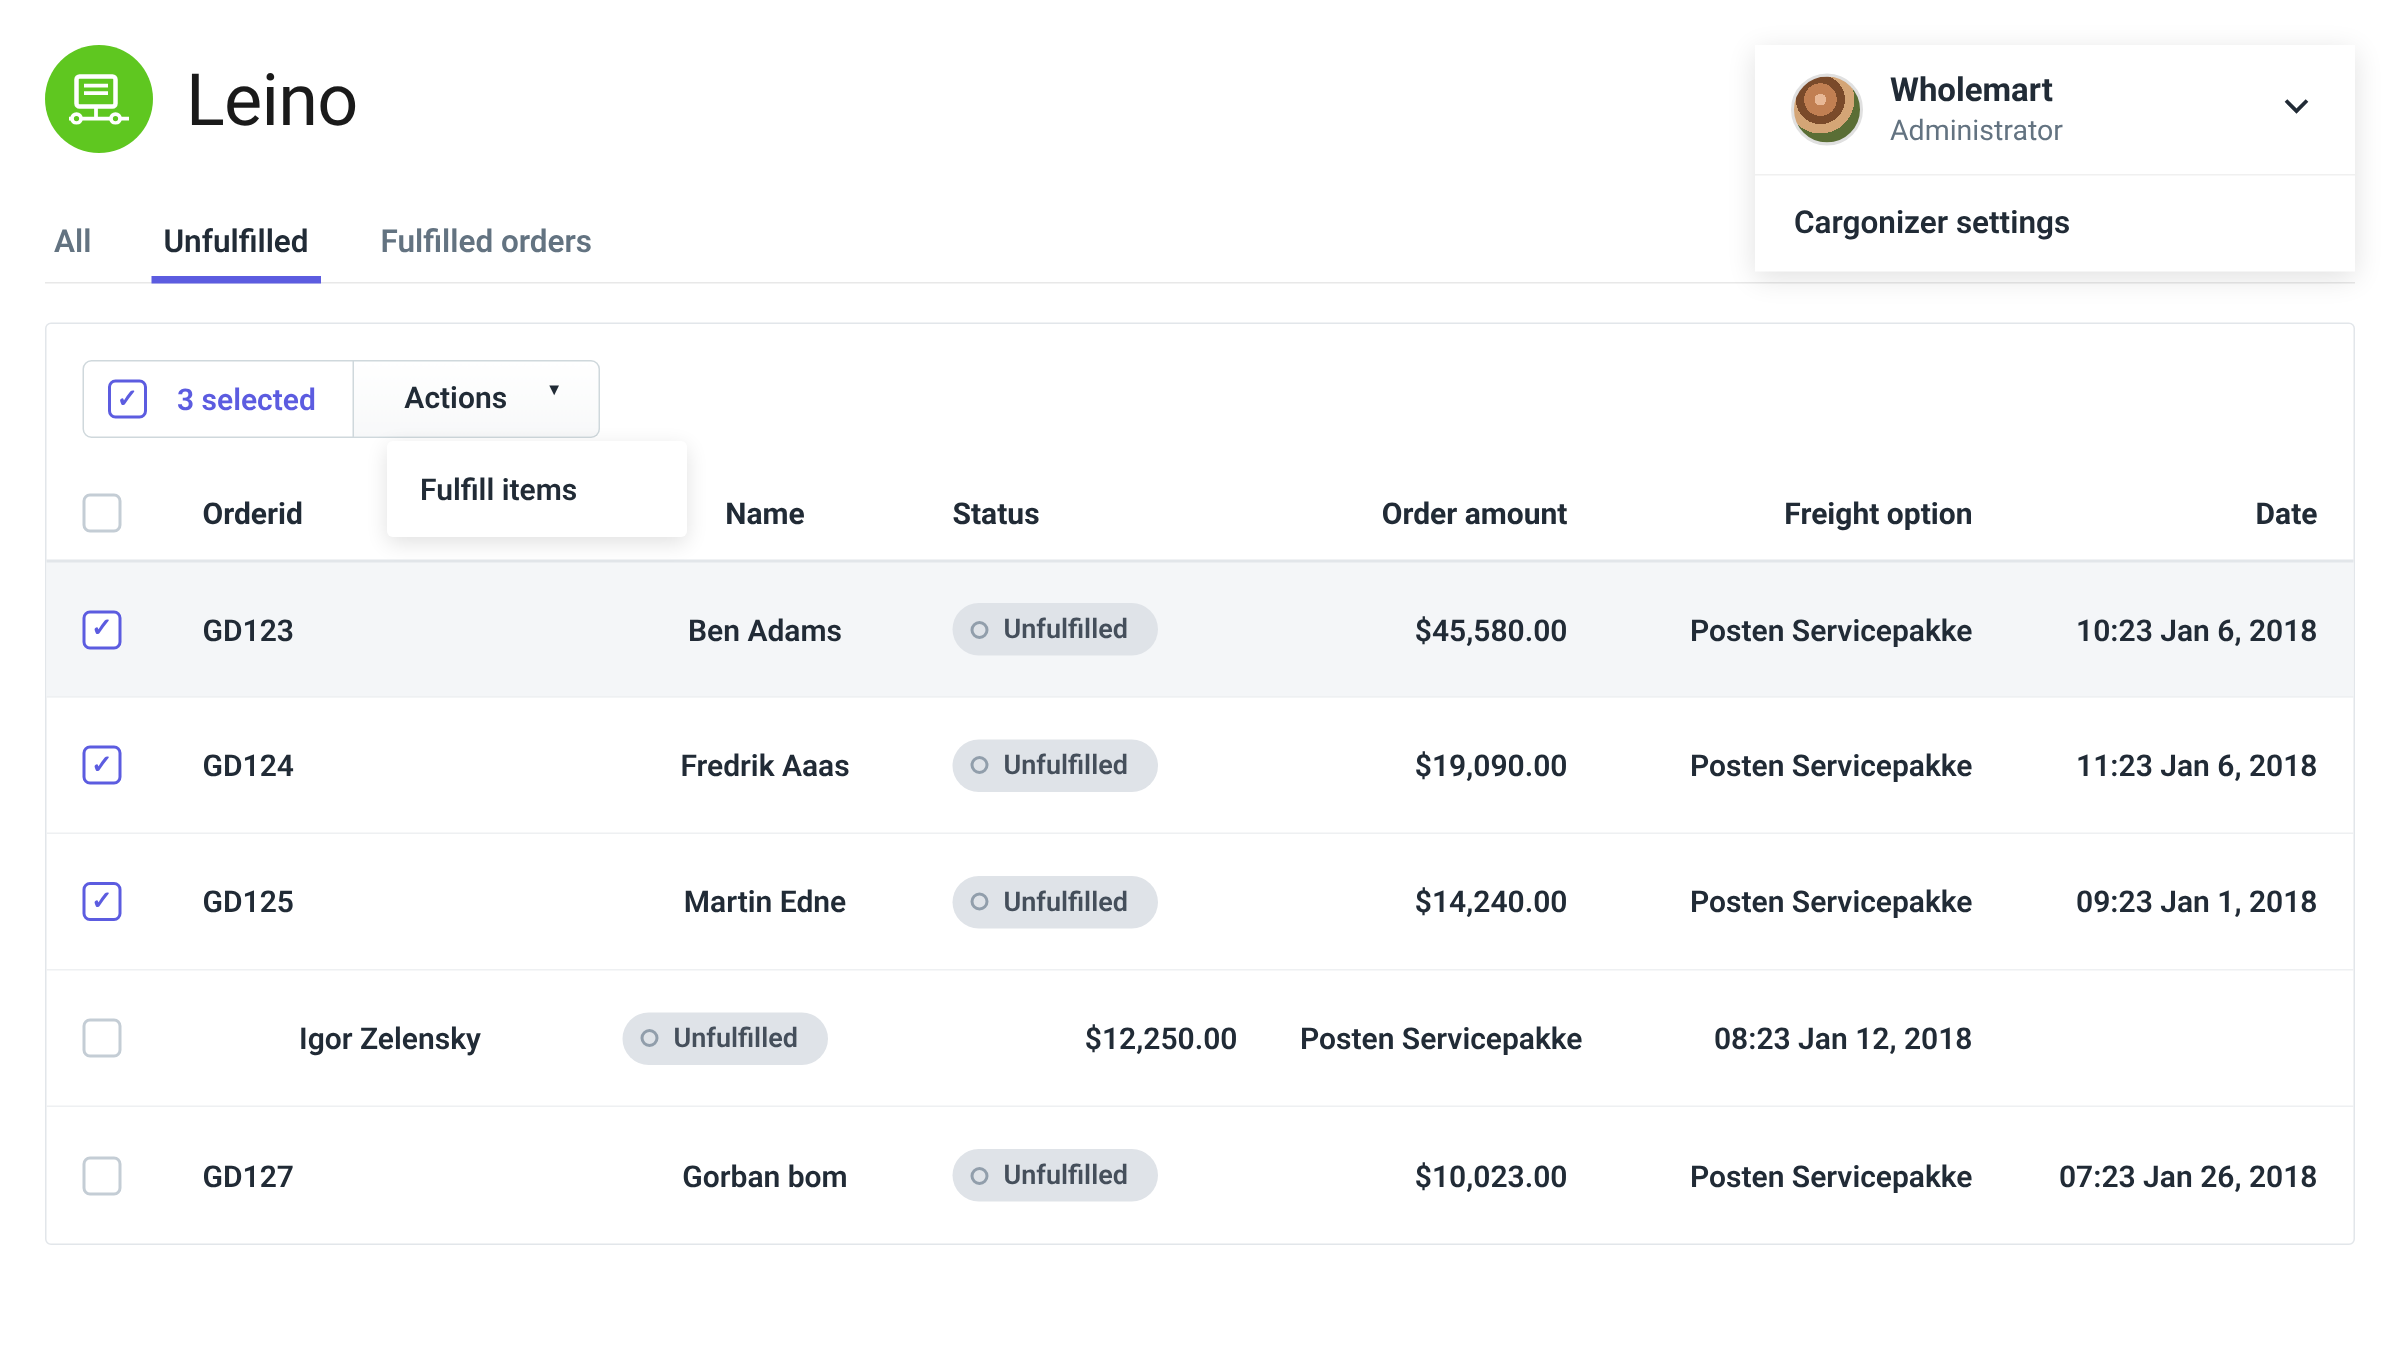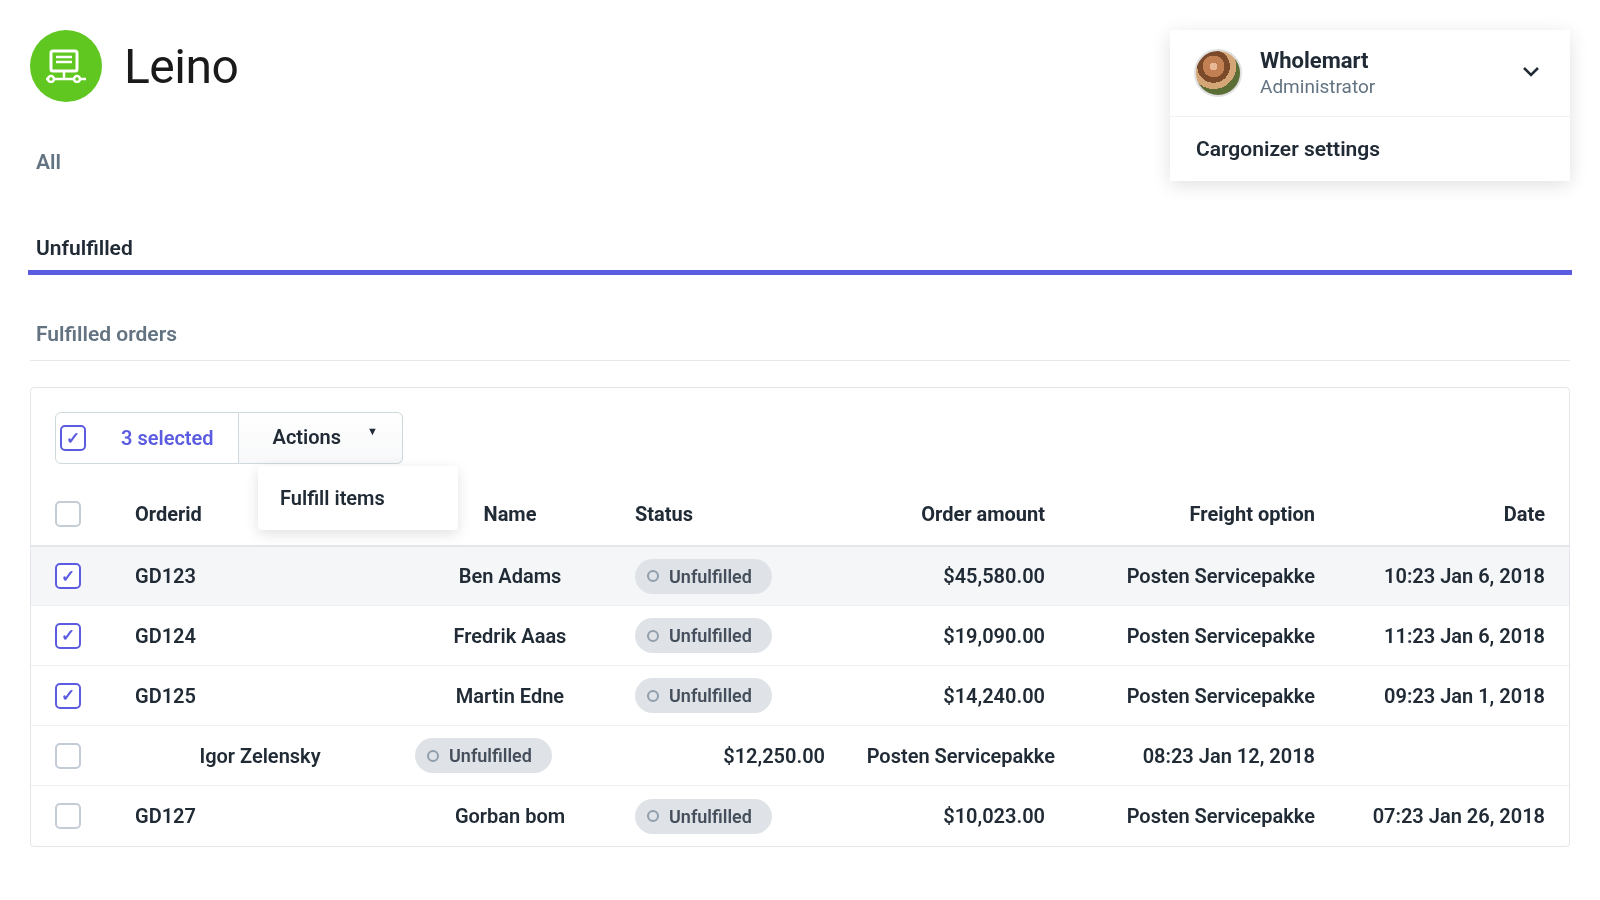--- a/index.html
+++ b/index.html
@@ -81,21 +81,20 @@
     font-weight: 600;
     color: #212b36;
     border-top: 1px solid #f0f0f0;
     cursor: pointer;
   }
   .tabs {
     display: flex;
     gap: 40px;
     border-bottom: 1px solid #e8e8e8;
     padding: 0 2px;
-    flex-direction: column;
   }
   .tab {
     padding: 8px 4px 14px 4px;
     font-size: 21px;
     font-weight: 600;
     color: #637381;
     cursor: pointer;
     position: relative;
   }
   .tab.active {
@@ -116,24 +115,24 @@
     margin-top: 26px;
   }
   .toolbar {
     display: flex;
     padding: 24px 24px 18px 24px;
     position: relative;
   }
   .select-summary {
     display: flex;
     align-items: center;
-    gap: 35px;
+    gap: 20px;
     border: 1px solid #cfd8dc;
     border-radius: 6px 0 0 6px;
-    padding: 12px 24px 12px 4px;
+    padding: 12px 24px 12px 16px;
     background: #fff;
   }
   .select-summary span {
     font-size: 20px;
     font-weight: 600;
     color: #5c5ce0;
   }
   .cb {
     width: 26px;
     height: 26px;
@@ -202,21 +201,21 @@
     font-size: 20px;
     font-weight: 700;
     color: #212b36;
   }
   .th-name, .td-name { text-align: center; padding-right: 30px; }
   .th-status, .td-status { text-align: left; }
   .th-amount, .td-amount { text-align: right; padding-right: 10px; }
   .th-freight, .td-freight { text-align: right; padding-right: 0; }
   .th-date, .td-date { text-align: right; }
   .trow {
-    height: 60px;
+    height: 91px;
     border-bottom: 1px solid #eef0f2;
     font-size: 20px;
     font-weight: 600;
     color: #212b36;
   }
   .trow:last-child { border-bottom: none; }
   .trow.selfirst { background: #f4f6f8; border-top: 1px solid #e2e6ea; }
   .status-badge {
     display: inline-flex;
     align-items: center;

